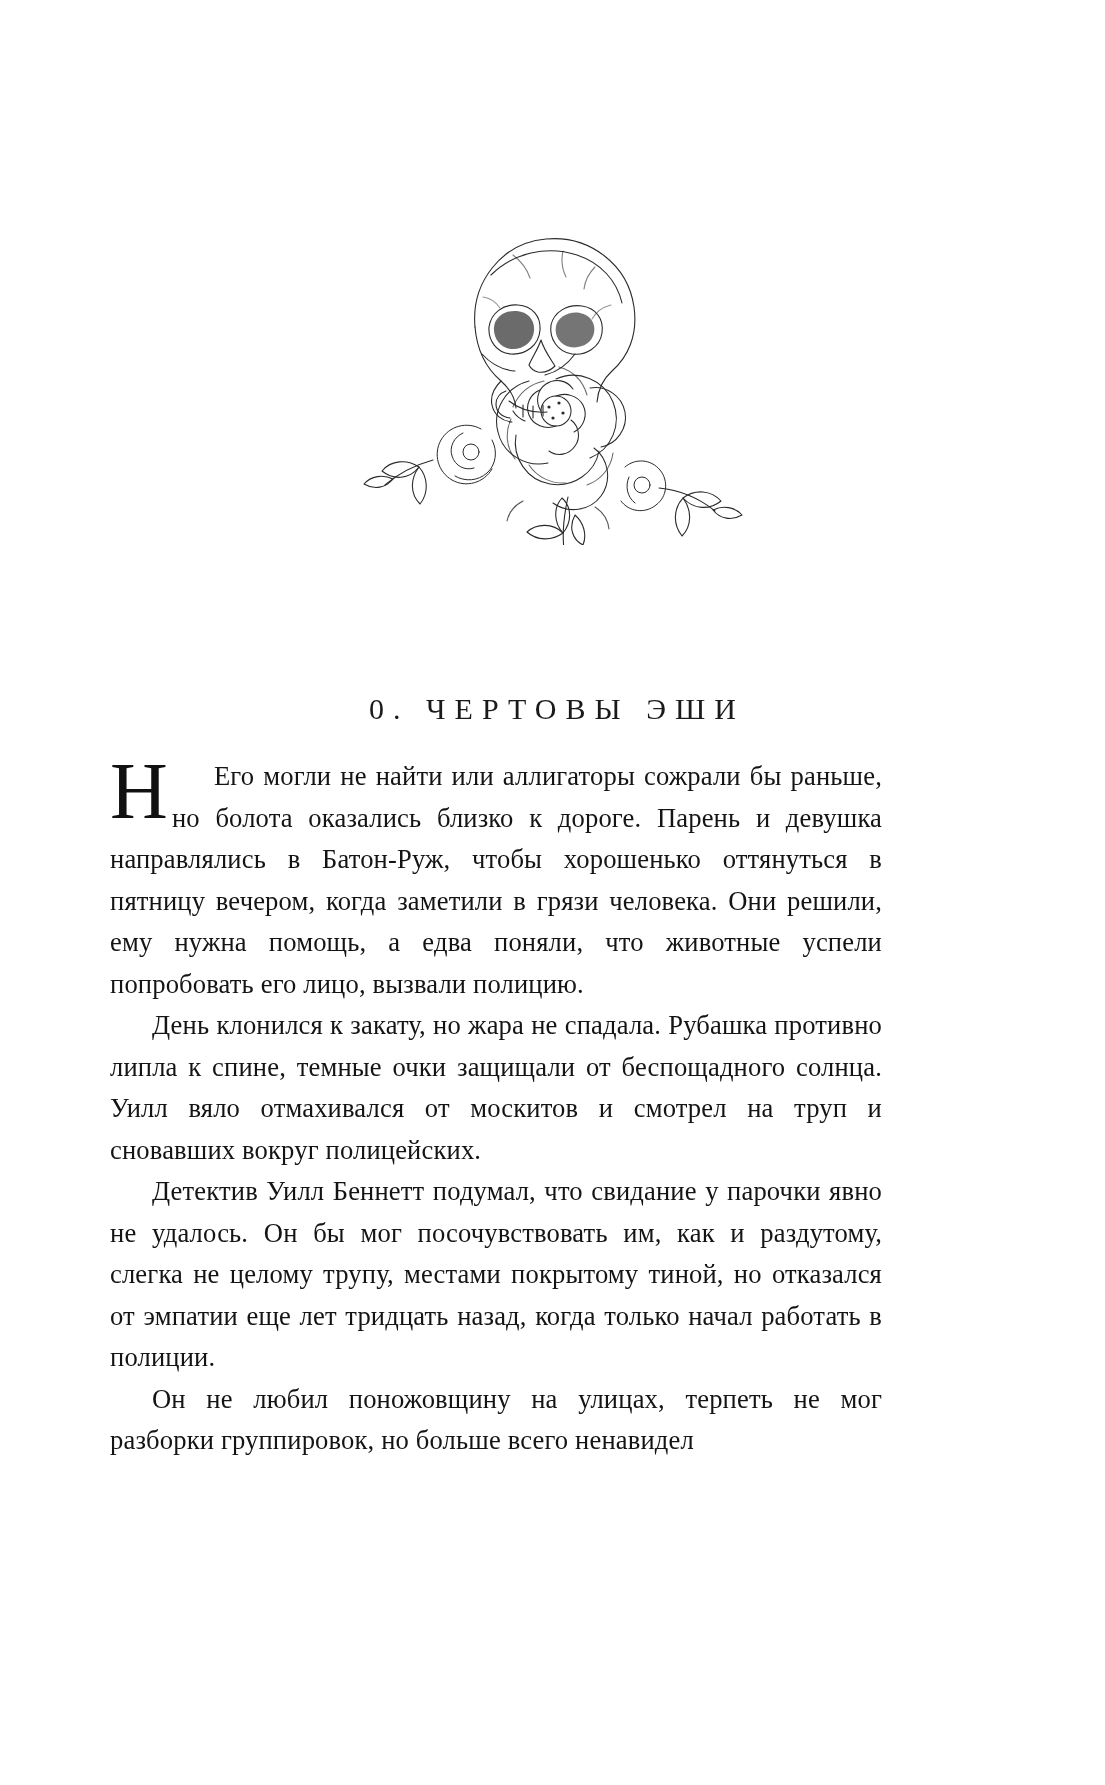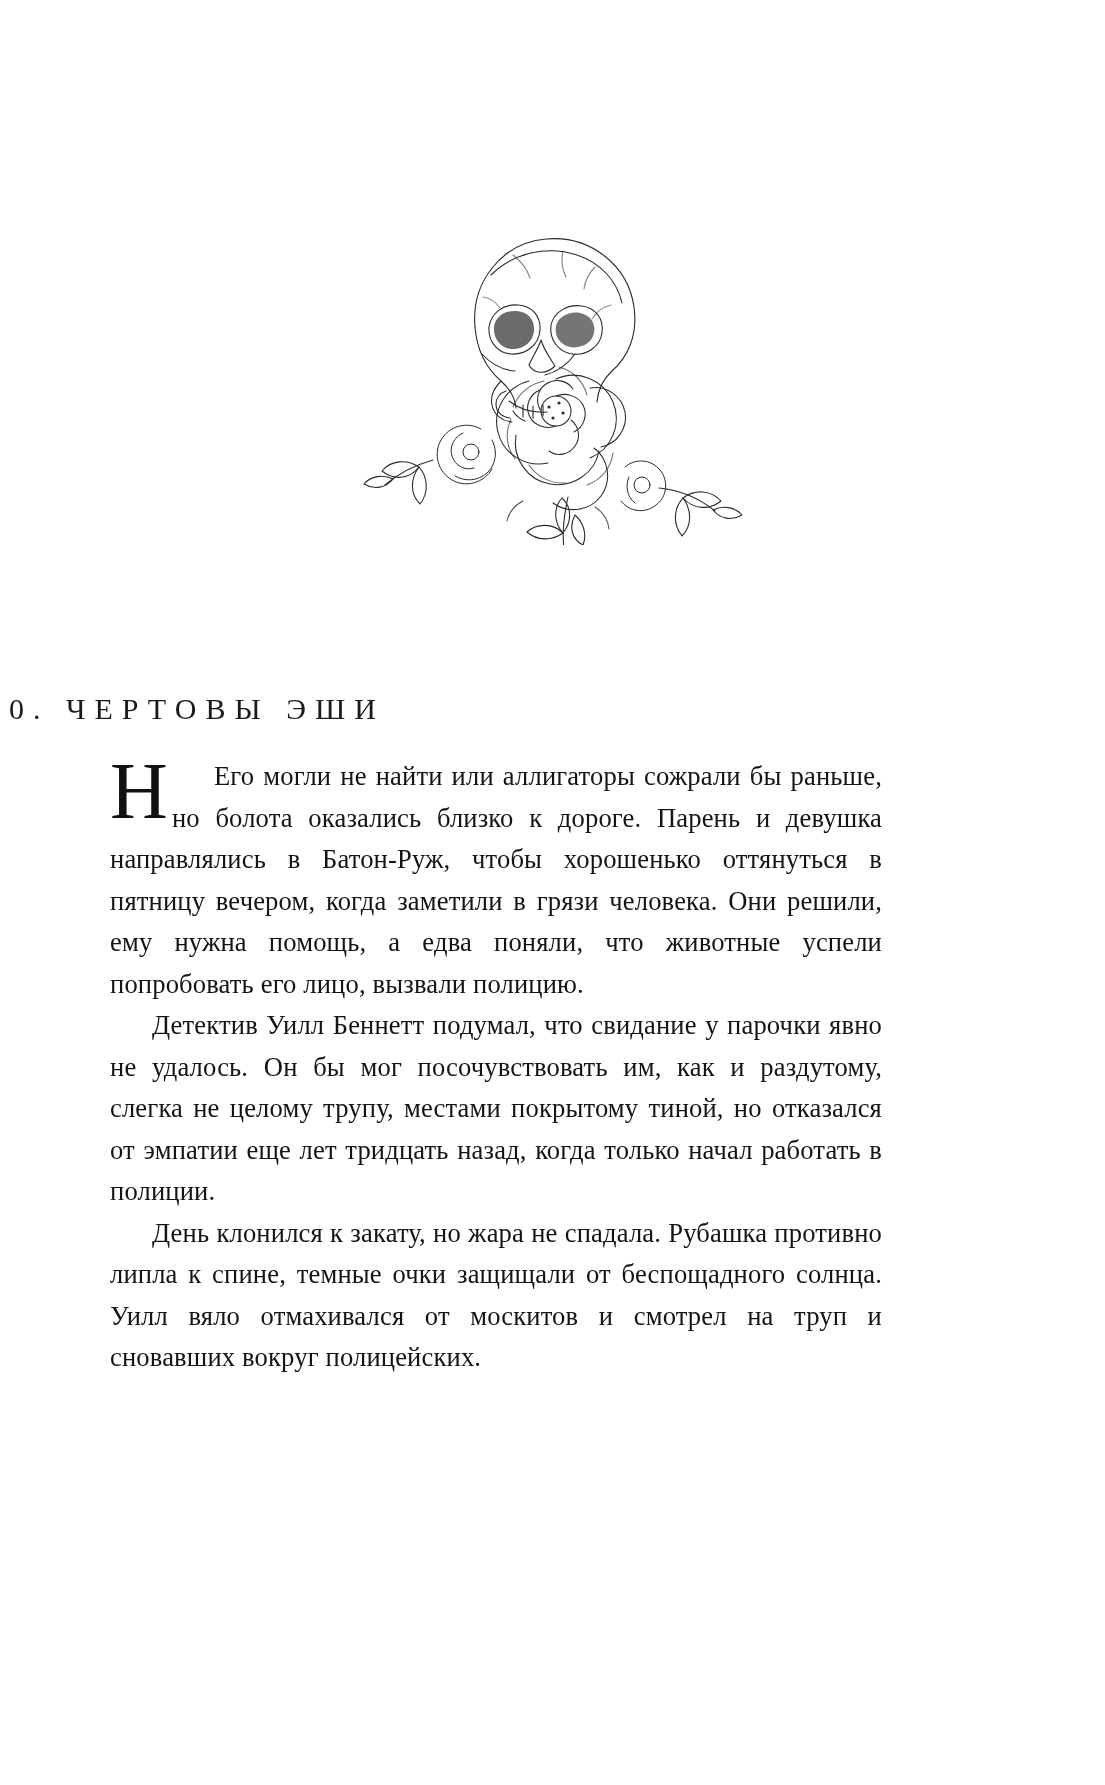--- a/index.html
+++ b/index.html
@@ -31,21 +31,21 @@
     height: 330px;
     display: block;
   }
 
   
   .chapter-title {
     position: absolute;
     top: 672px;
     left: 0;
     width: 1105px;
-    text-align: left;
+    text-align: center;
     font-family: "Liberation Serif", "DejaVu Serif", serif;
     font-size: 30px;
     letter-spacing: 9px;
     color: #1a1a1a;
     text-indent: 9px;
     font-weight: 400;
   }
 
   
   .body-text {
@@ -176,17 +176,18 @@
     </svg>
   </div>
 
   <h1 class="chapter-title">0. ЧЕРТОВЫ ЭШИ</h1>
 
   <div class="body-text">
     <p class="first">
       <span class="dropcap">Н</span>
     </p>
     <p>Его могли не найти или аллигаторы сожрали бы раньше, но болота оказались близко к дороге. Парень и девушка направлялись в Батон-Руж, чтобы хорошенько оттянуться в пятницу вечером, когда заметили в грязи человека. Они решили, ему нужна помощь, а едва поняли, что животные успели попробовать его лицо, вызвали полицию.</p>
+    <p>День клонился к закату, но жара не спадала. Рубашка противно липла к спине, темные очки защищали от беспощадного солнца. Уилл вяло отмахивался от москитов и смотрел на труп и сновавших вокруг полицейских.</p>
     <p>Детектив Уилл Беннетт подумал, что свидание у парочки явно не удалось. Он бы мог посочувствовать им, как и раздутому, слегка не целому трупу, местами покрытому тиной, но отказался от эмпатии еще лет тридцать назад, когда только начал работать в полиции.</p>
-    <p>День клонился к закату, но жара не спадала. Рубашка противно липла к спине, темные очки защищали от беспощадного солнца. Уилл вяло отмахивался от москитов и смотрел на труп и сновавших вокруг полицейских.</p>
+    <p>Он не любил поножовщину на улицах, терпеть не мог разборки группировок, но больше всего ненавидел</p>
   </div>
 
 </div>
 
 </body></html>

